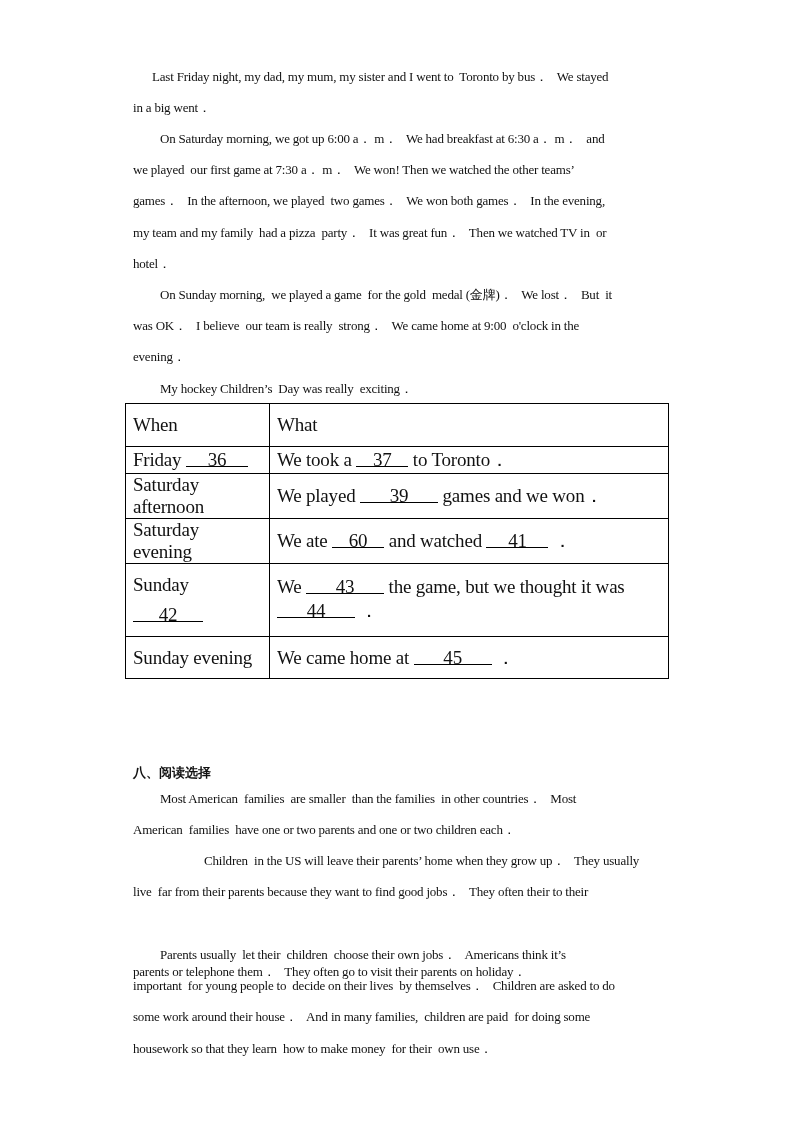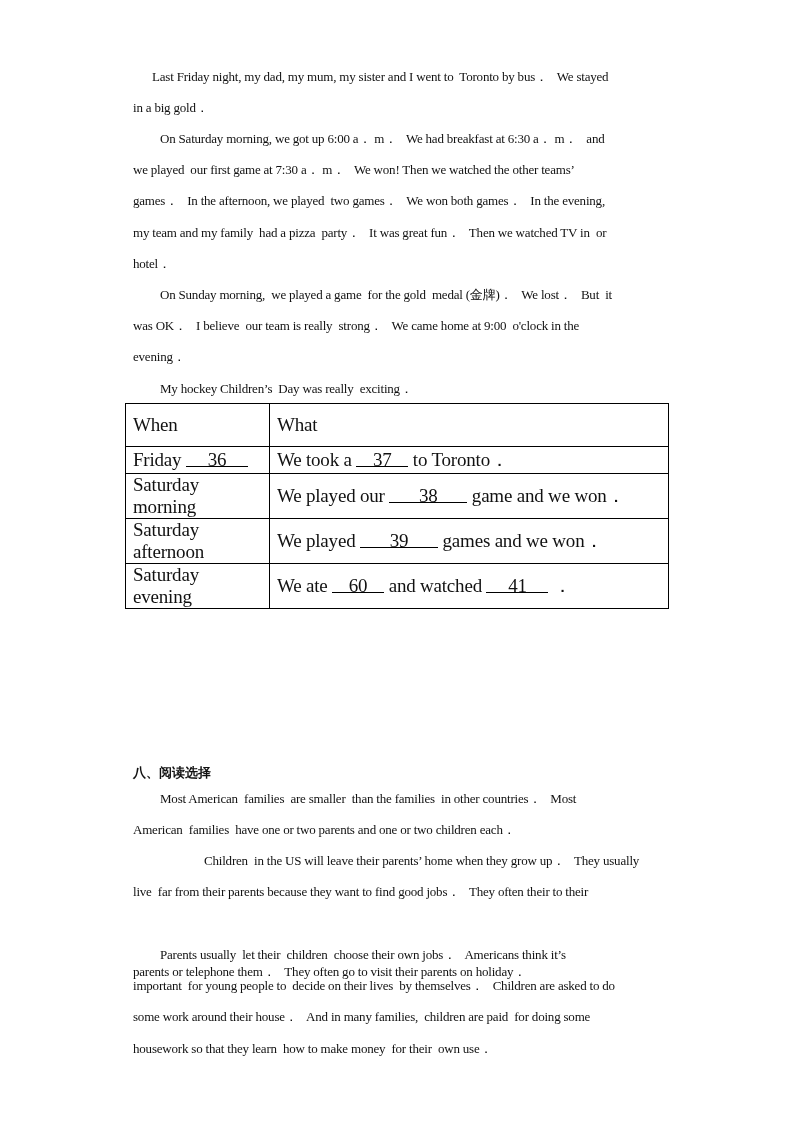--- a/index.html
+++ b/index.html
@@ -32,21 +32,21 @@
   .b-s { width: 52px; }
   .b-m { width: 62px; }
   .b-l { width: 78px; }
   .b-42 { width: 70px; }
   .stack { line-height: 30px; }
 </style>
 </head>
 <body>
 
 <div class="line" style="left:152px; top:69px;">Last Friday night, my dad, my mum, my sister and I went to  Toronto by bus．   We stayed</div>
-<div class="line" style="left:133px; top:100px;">in a big gold．</div>
+<div class="line" style="left:133px; top:100px;">in a big went．</div>
 <div class="line" style="left:160px; top:131px;">On Saturday morning, we got up 6:00 a． m．   We had breakfast at 6:30 a． m．   and</div>
 <div class="line" style="left:133px; top:162px;">we played  our first game at 7:30 a． m．   We won! Then we watched the other teams’</div>
 <div class="line" style="left:133px; top:193px;">games．   In the afternoon, we played  two games．   We won both games．   In the evening,</div>
 <div class="line" style="left:133px; top:225px;">my team and my family  had a pizza  party．   It was great fun．   Then we watched TV in  or</div>
 <div class="line" style="left:133px; top:256px;">hotel．</div>
 <div class="line" style="left:160px; top:287px;">On Sunday morning,  we played a game  for the gold  medal (金牌)．   We lost．   But  it</div>
 <div class="line" style="left:133px; top:318px;">was OK．   I believe  our team is really  strong．   We came home at 9:00  o'clock in the</div>
 <div class="line" style="left:133px; top:349px;">evening．</div>
 <div class="line" style="left:160px; top:381px;">My hockey Children’s  Day was really  exciting．</div>
 
@@ -58,35 +58,44 @@
   </tr>
   <tr style="height:26px;">
     <td class="when">
       <span>Friday </span><span class="blank b-m">36</span>
     </td>
     <td>
       <span>We took a </span><span class="blank b-s">37</span><span> to  Toronto．</span>
     </td>
   </tr>
   <tr style="height:42px;">
-    <td class="when">Saturday morning</td>
-    <td>
-      <span>We played our </span><span class="blank b-l">38</span><span> game and we won．</span>
-    </td>
-  </tr>
-  <tr style="height:42px;">
     <td class="when">Saturday afternoon</td>
     <td>
       <span>We played </span><span class="blank b-l">39</span><span> games and we won．</span>
     </td>
   </tr>
   <tr style="height:42px;">
     <td class="when">Saturday evening</td>
     <td>
       <span>We ate </span><span class="blank b-s">60</span><span> and watched </span><span class="blank b-m">41</span><span> ．</span>
+    </td>
+  </tr>
+  <tr style="height:73px;">
+    <td class="when stack">
+      <div>Sunday</div>
+      <div><span class="blank b-42">42</span></div>
+    </td>
+    <td>
+      <span>We </span><span class="blank b-l">43</span><span> the game, but we thought  it  was </span><span class="blank b-l">44</span><span> ．</span>
+    </td>
+  </tr>
+  <tr style="height:42px;">
+    <td class="when">Sunday  evening</td>
+    <td>
+      <span>We came home at </span><span class="blank b-l">45</span><span> ．</span>
     </td>
   </tr>
 </tbody>
   </table>
 
 <div class="heading" style="left:133px; top:765px;">八、阅读选择</div>
 <div class="line" style="left:160px; top:791px;">Most American  families  are smaller  than the families  in other countries．   Most</div>
 <div class="line" style="left:133px; top:822px;">American  families  have one or two parents and one or two children each．</div>
 <div class="line" style="left:160px; top:853px;margin-left:44px;">Children  in the US will leave their parents’ home when they grow up．   They usually</div>
 <div class="line" style="left:133px; top:884px;">live  far from their parents because they want to find good jobs．   They often their to their</div>

